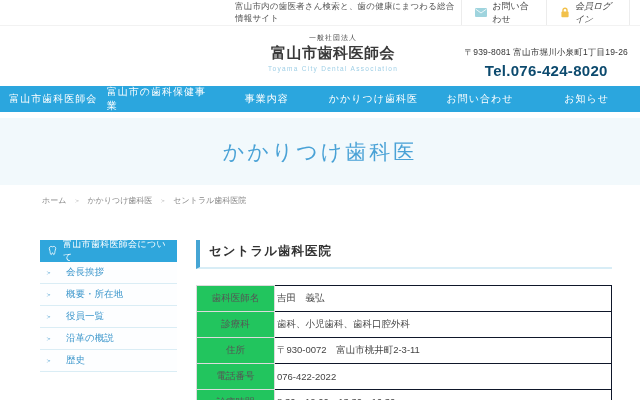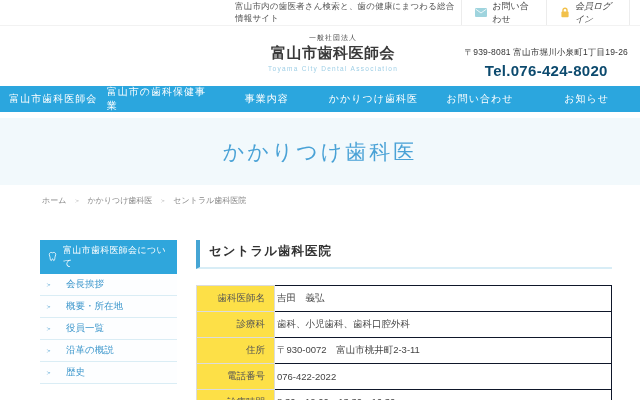--- a/index.html
+++ b/index.html
@@ -37,33 +37,33 @@
 
   
   .breadcrumb { margin:10px 0 0 42px; font-size:8px; color:#888; display:flex; gap:7px; align-items:center; }
   .breadcrumb a { color:#888; text-decoration:none; cursor:pointer;text-align:center; }
   .bc-sep { color:#aaa; font-size:7px; }
 
   
   .content { display:flex; margin:34px 28px 0 40px; gap:19px; align-items:flex-start; }
 
   .sidebar { width:137px; flex-shrink:0; }
-  .sb-head { background:#2fa6dc; color:#fff; height:34px; display:flex; align-items:center; gap:5px;
+  .sb-head { background:#2fa6dc; color:#fff; height:22px; display:flex; align-items:center; gap:5px;
     padding:0 7px; font-size:9px; letter-spacing:.3px; }
   .sb-list { list-style:none; }
   .sb-list li { display:flex; align-items:center; gap:14px; padding:4px 5px; font-size:9.5px;
     color:#3d97cc; border-bottom:1px solid #daedf5; background:#fdfeff; cursor:pointer; }
   .sb-chev { font-size:7px; color:#3d97cc; }
 
   .main { flex:1; }
   .main-title { font-size:12.5px; font-weight:bold; color:#333; letter-spacing:1px;
     border-left:4px solid #45a5d4; padding:3px 0 7px 9px; border-bottom:2px solid #d8edf6; }
   .info-table { width:100%; border-collapse:collapse; margin-top:16px; font-size:9.5px; }
-  .info-table th { width:78px; background:#fde047; border:1px solid #dcdcdc; font-weight:normal;
-    text-align:right; padding:6px 9px; color:#555; }
+  .info-table th { width:78px; background:#22c55e; border:1px solid #dcdcdc; font-weight:normal;
+    text-align:center; padding:6px 9px; color:#555; }
   .info-table td { border:1px solid #0f172a; padding:6px 2px; color:#444; }
 </style>
 </head>
 <body>
 
 <div class="topbar">
   <div class="tagline">富山市内の歯医者さん検索と、歯の健康にまつわる総合情報サイト</div>
   <div class="topbar-buttons">
     <a class="top-btn">
       <span class="icn">

